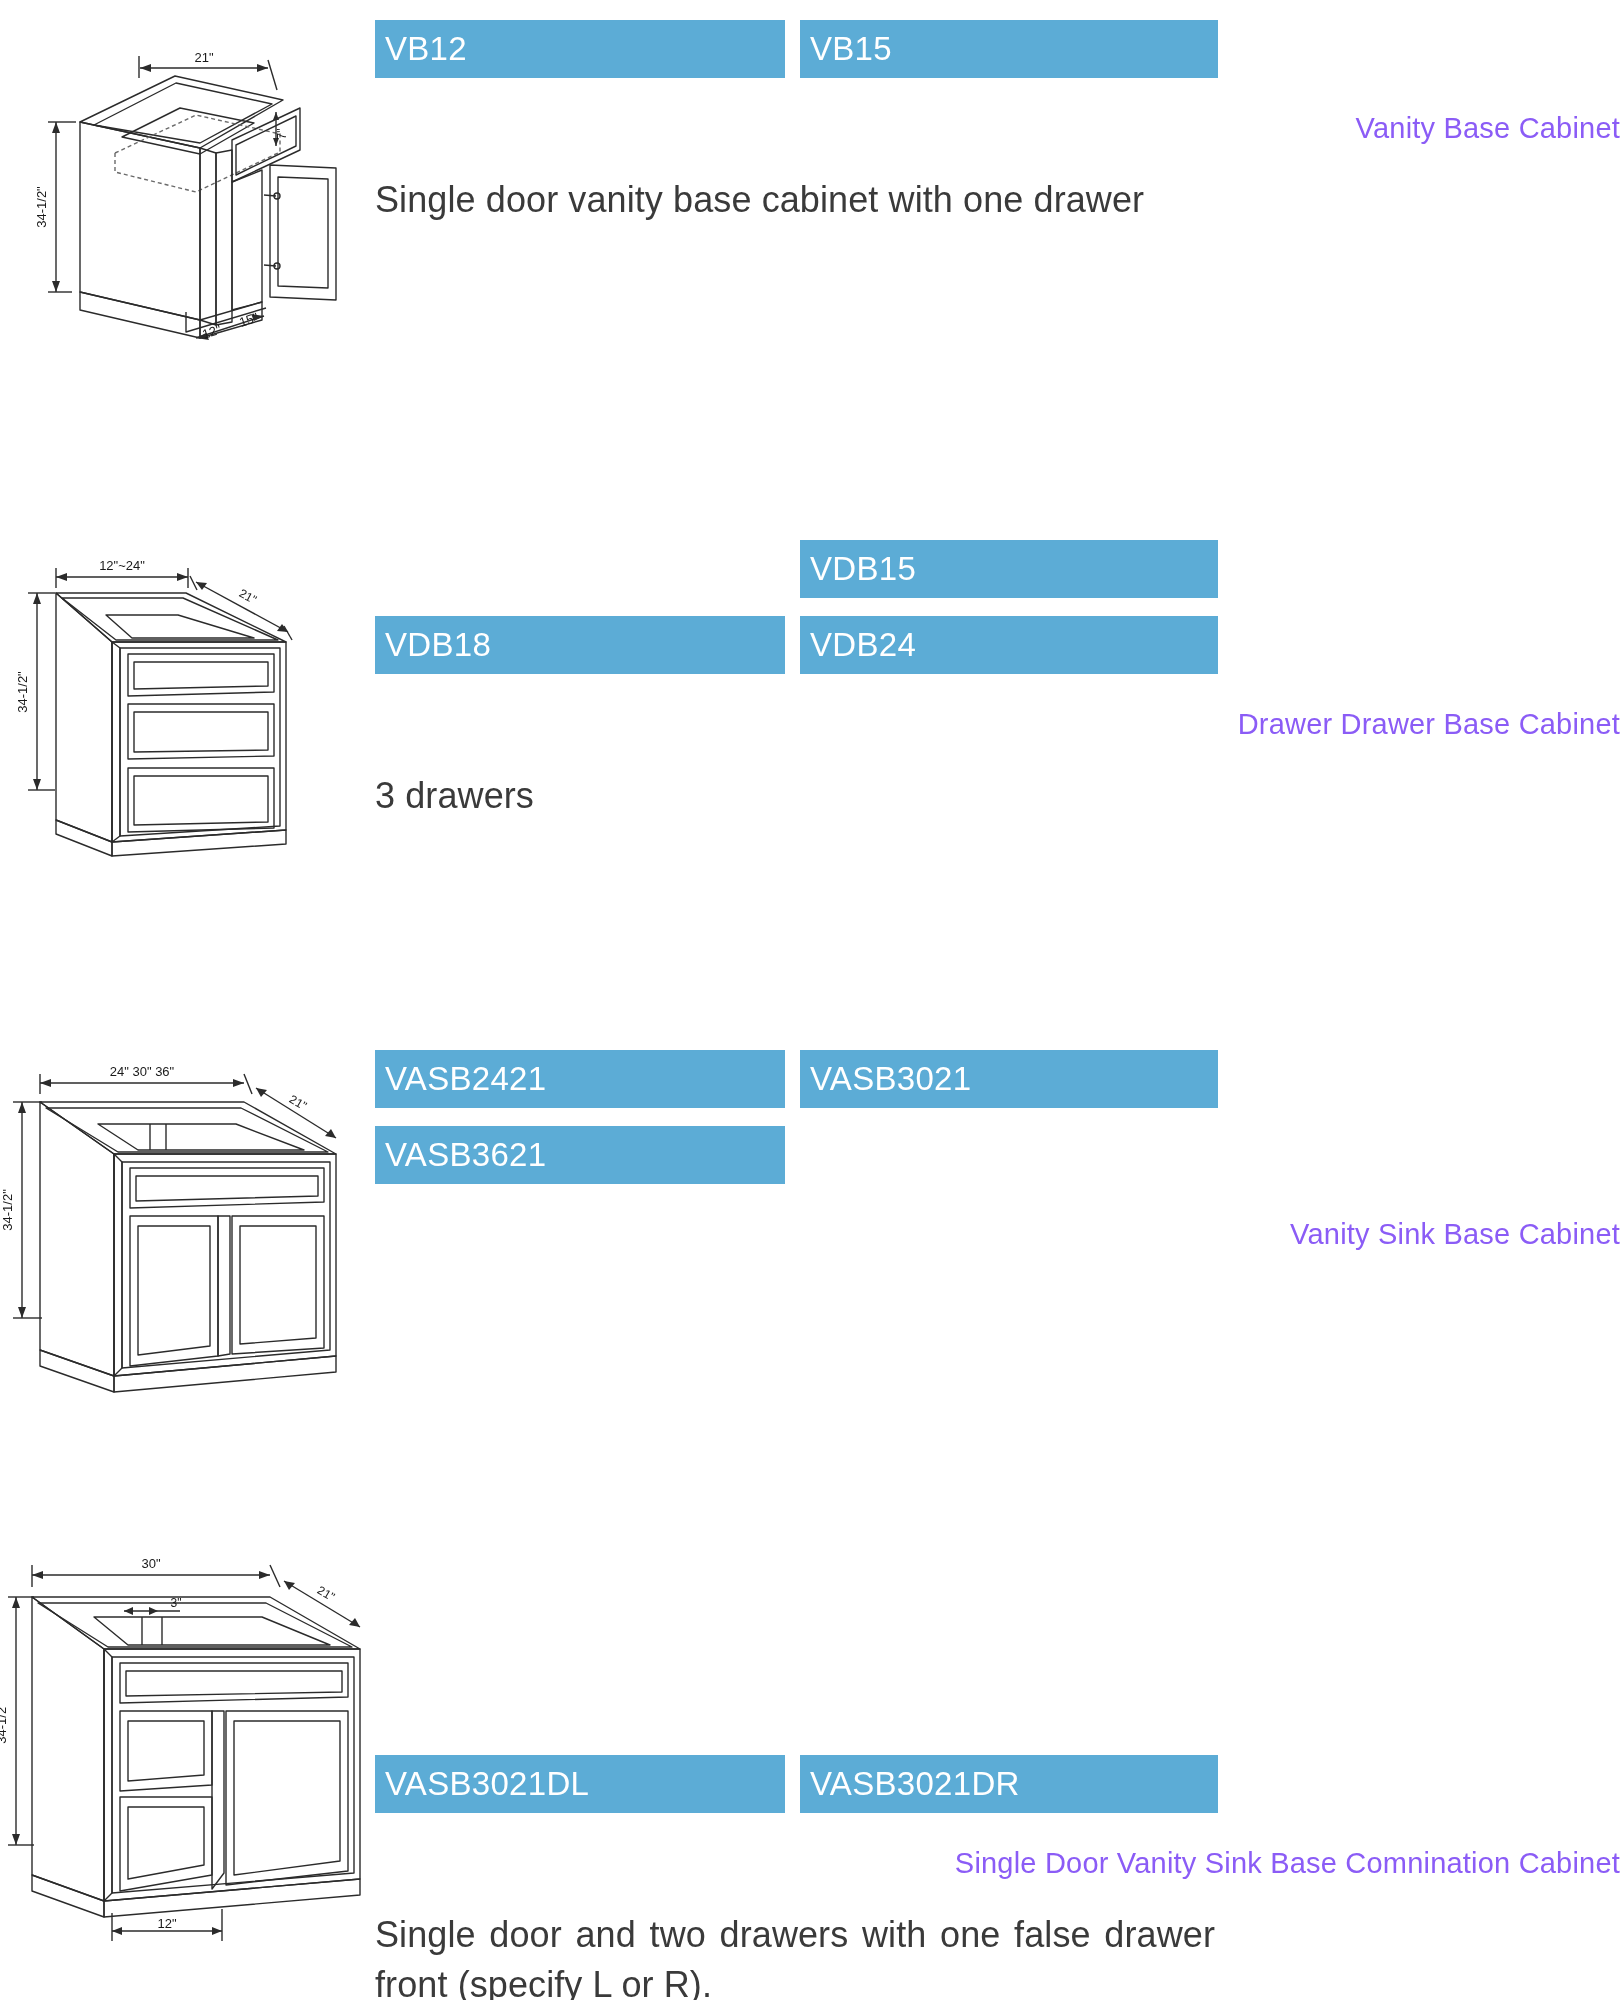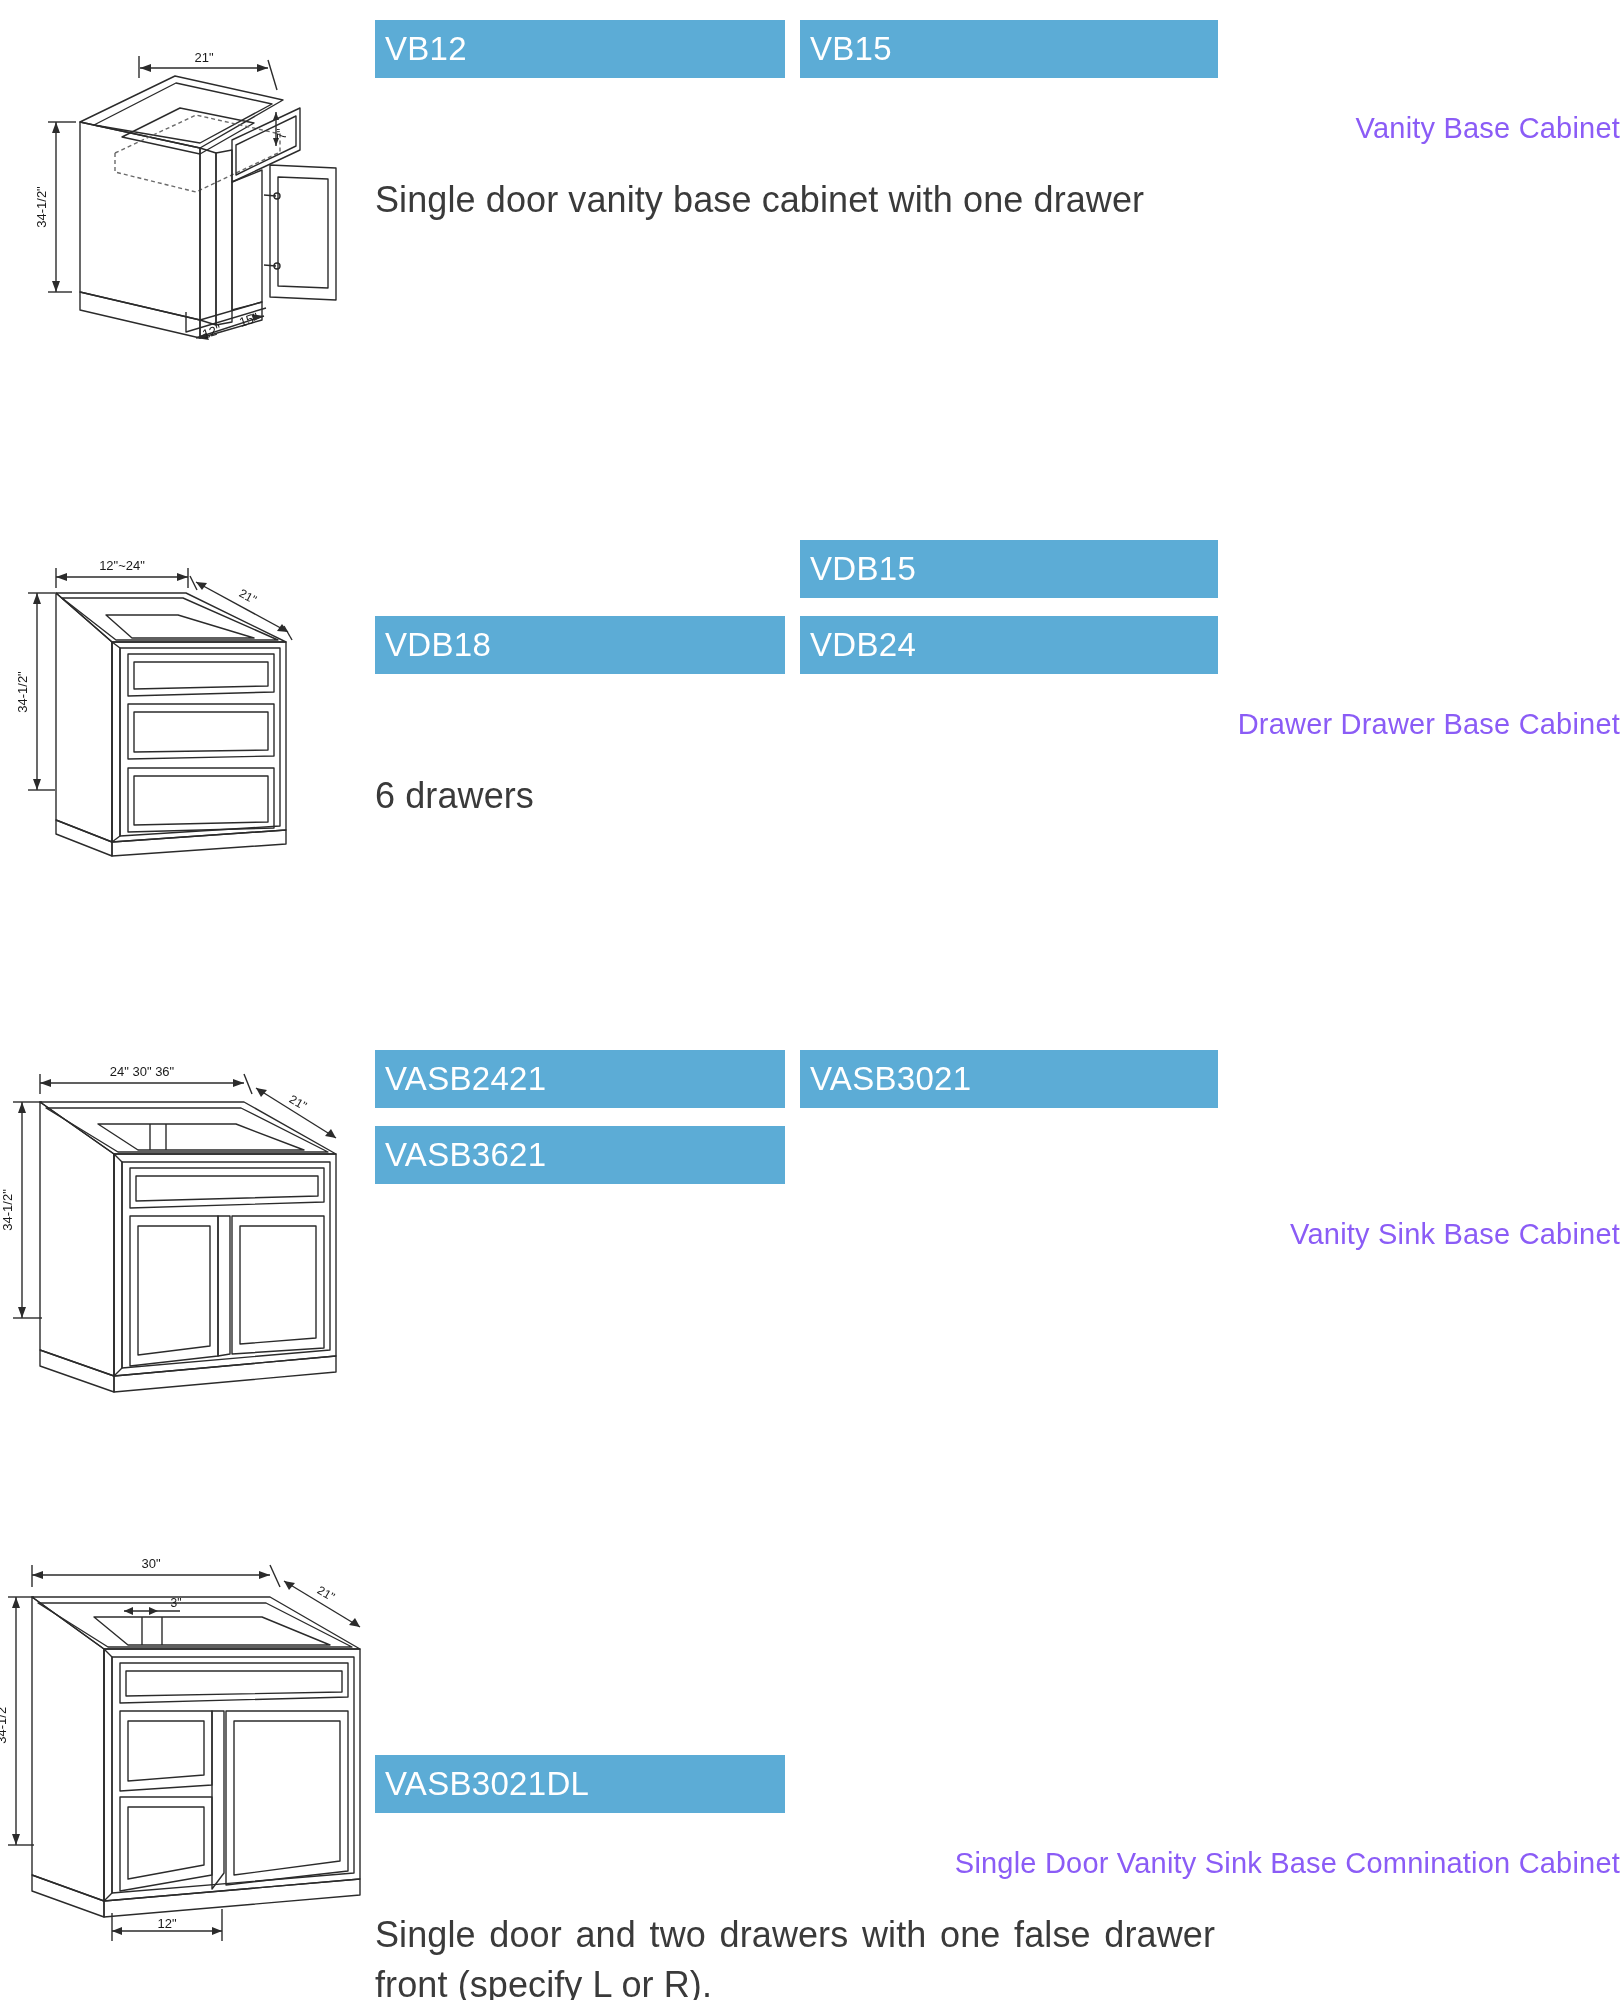--- a/index.html
+++ b/index.html
@@ -225,21 +225,21 @@
     </div>
 
     <div class="info-col">
       <div class="bar-grid">
         <div class="code-bar col2">VDB15</div>
         <div class="code-bar col1">VDB18</div>
         <div class="code-bar col2">VDB24</div>
       </div>
       <div class="subtitle">Drawer Drawer Base Cabinet</div>
       <div class="desc">
-        <span class="desc-line">6 drawers</span>
+        <span class="desc-line">3 drawers</span>
       </div>
     </div>
   </div>
 
   <div class="product-row" style="top:1050px; height:400px;">
 
     <div class="drawing-col">
       <svg class="cab-svg" width="370" height="400" viewBox="0 0 370 400">
         <g fill="none" stroke="#2b2b2b" stroke-width="1.4" stroke-linejoin="round">
 
@@ -373,20 +373,21 @@
         <text x="324" y="52" font-size="12" text-anchor="middle" transform="rotate(30 324 52)">21"</text>
         <text x="176" y="62" font-size="12" text-anchor="middle">3"</text>
         <text x="6" y="178" font-size="13" text-anchor="middle" transform="rotate(-90 6 178)">34-1/2"</text>
         <text x="167" y="383" font-size="13" text-anchor="middle">12"</text>
       </svg>
     </div>
 
     <div class="info-col" style="top:210px;">
       <div class="bar-grid">
         <div class="code-bar col1">VASB3021DL</div>
+        <div class="code-bar col2">VASB3021DR</div>
       </div>
       <div class="subtitle">Single Door Vanity Sink Base  Comnination Cabinet</div>
       <div class="desc justified">
         <span class="desc-line">Single door and two drawers with one false drawer front (specify L or R).</span>
       </div>
       <div class="desc" style="margin-top:2px; text-align:left;">
         <span class="desc-line">L/R : Drawer location when face to cabinet</span>
 
       </div>
     </div>

